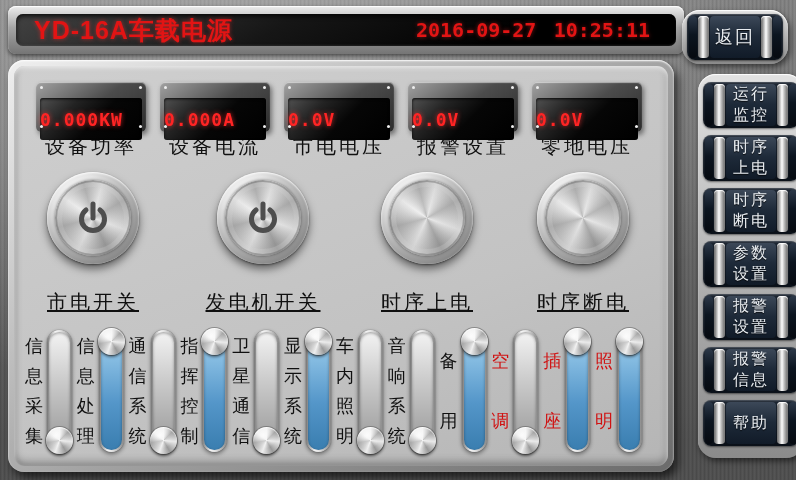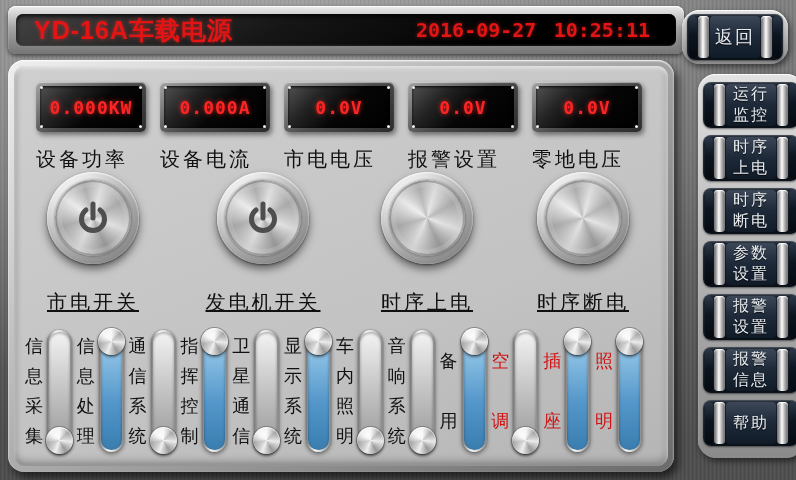--- a/index.html
+++ b/index.html
@@ -58,30 +58,31 @@
   .m-frame {
     position:relative; height:50px; border-radius:5px; padding:4px;
     background:linear-gradient(145deg,#a2a2a2,#4c4c4c 50%,#2c2c2c);
     box-shadow:2px 3px 5px rgba(0,0,0,.45), inset 0 1px 1px rgba(255,255,255,.55);
   }
   .m-frame::before {
     content:""; position:absolute; left:4px; top:4px; width:3px; height:3px; border-radius:50%;
     background:#eee; box-shadow:99px 0 0 #eee, 0 39px 0 #eee, 99px 39px 0 #eee;
   }
   .m-screen {
-    height:100%; border-radius:3px; display:flex; align-items:center; justify-content:center;
+    height:100%; border-radius:3px; display:flex; align-items:center; 
     background:linear-gradient(135deg,#525252 0%,#232323 28%,#060606 55%,#000 100%);
     box-shadow:inset 0 1px 3px rgba(0,0,0,.9);
+    margin-top:12px;
   }
   .m-value {
     font:bold 18px "DejaVu Sans Mono", monospace; color:#ff2424; letter-spacing:1px;
     text-shadow:0 0 5px rgba(255,45,45,.75);
   }
   .m-label {
-    margin-top:14px; text-align:left; white-space:nowrap;
+    margin-top:1px; text-align:center; white-space:nowrap;
     font:20px "Liberation Serif", serif; color:#101010; letter-spacing:3px;
   }
 
   
   .knob-unit { position:absolute; top:106px; width:130px; text-align:center; }
   .knob-unit.k0 { left:14px; }
   .knob-unit.k1 { left:184px; }
   .knob-unit.k2 { left:348px; }
   .knob-unit.k3 { left:504px; }
   .knob {

